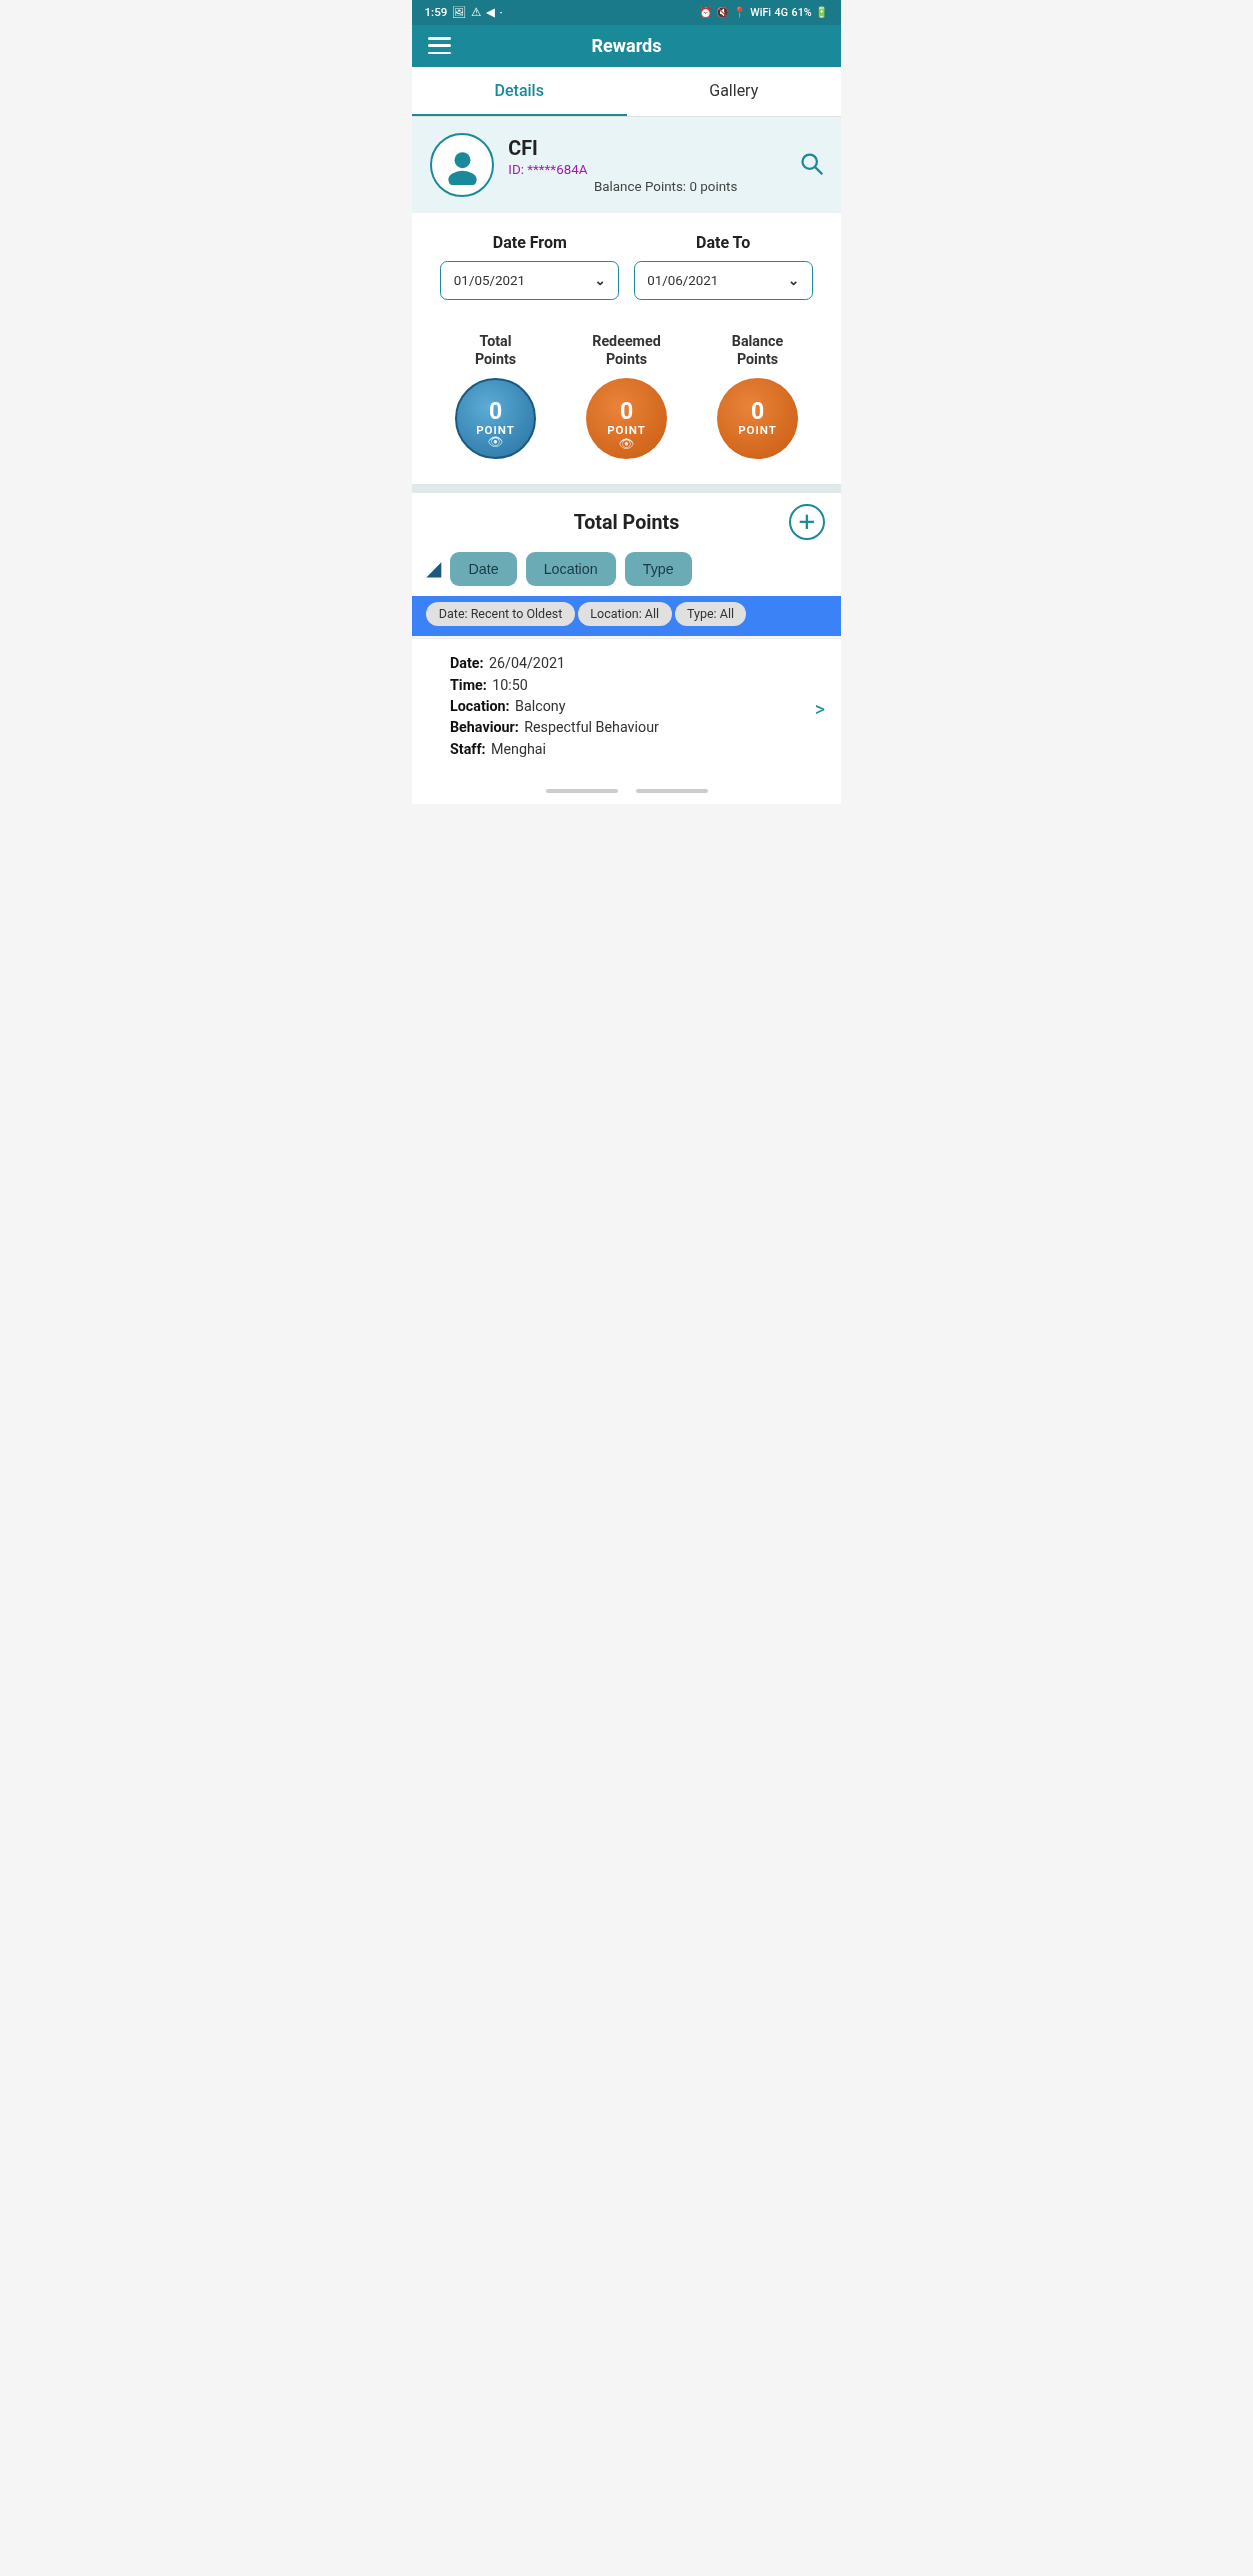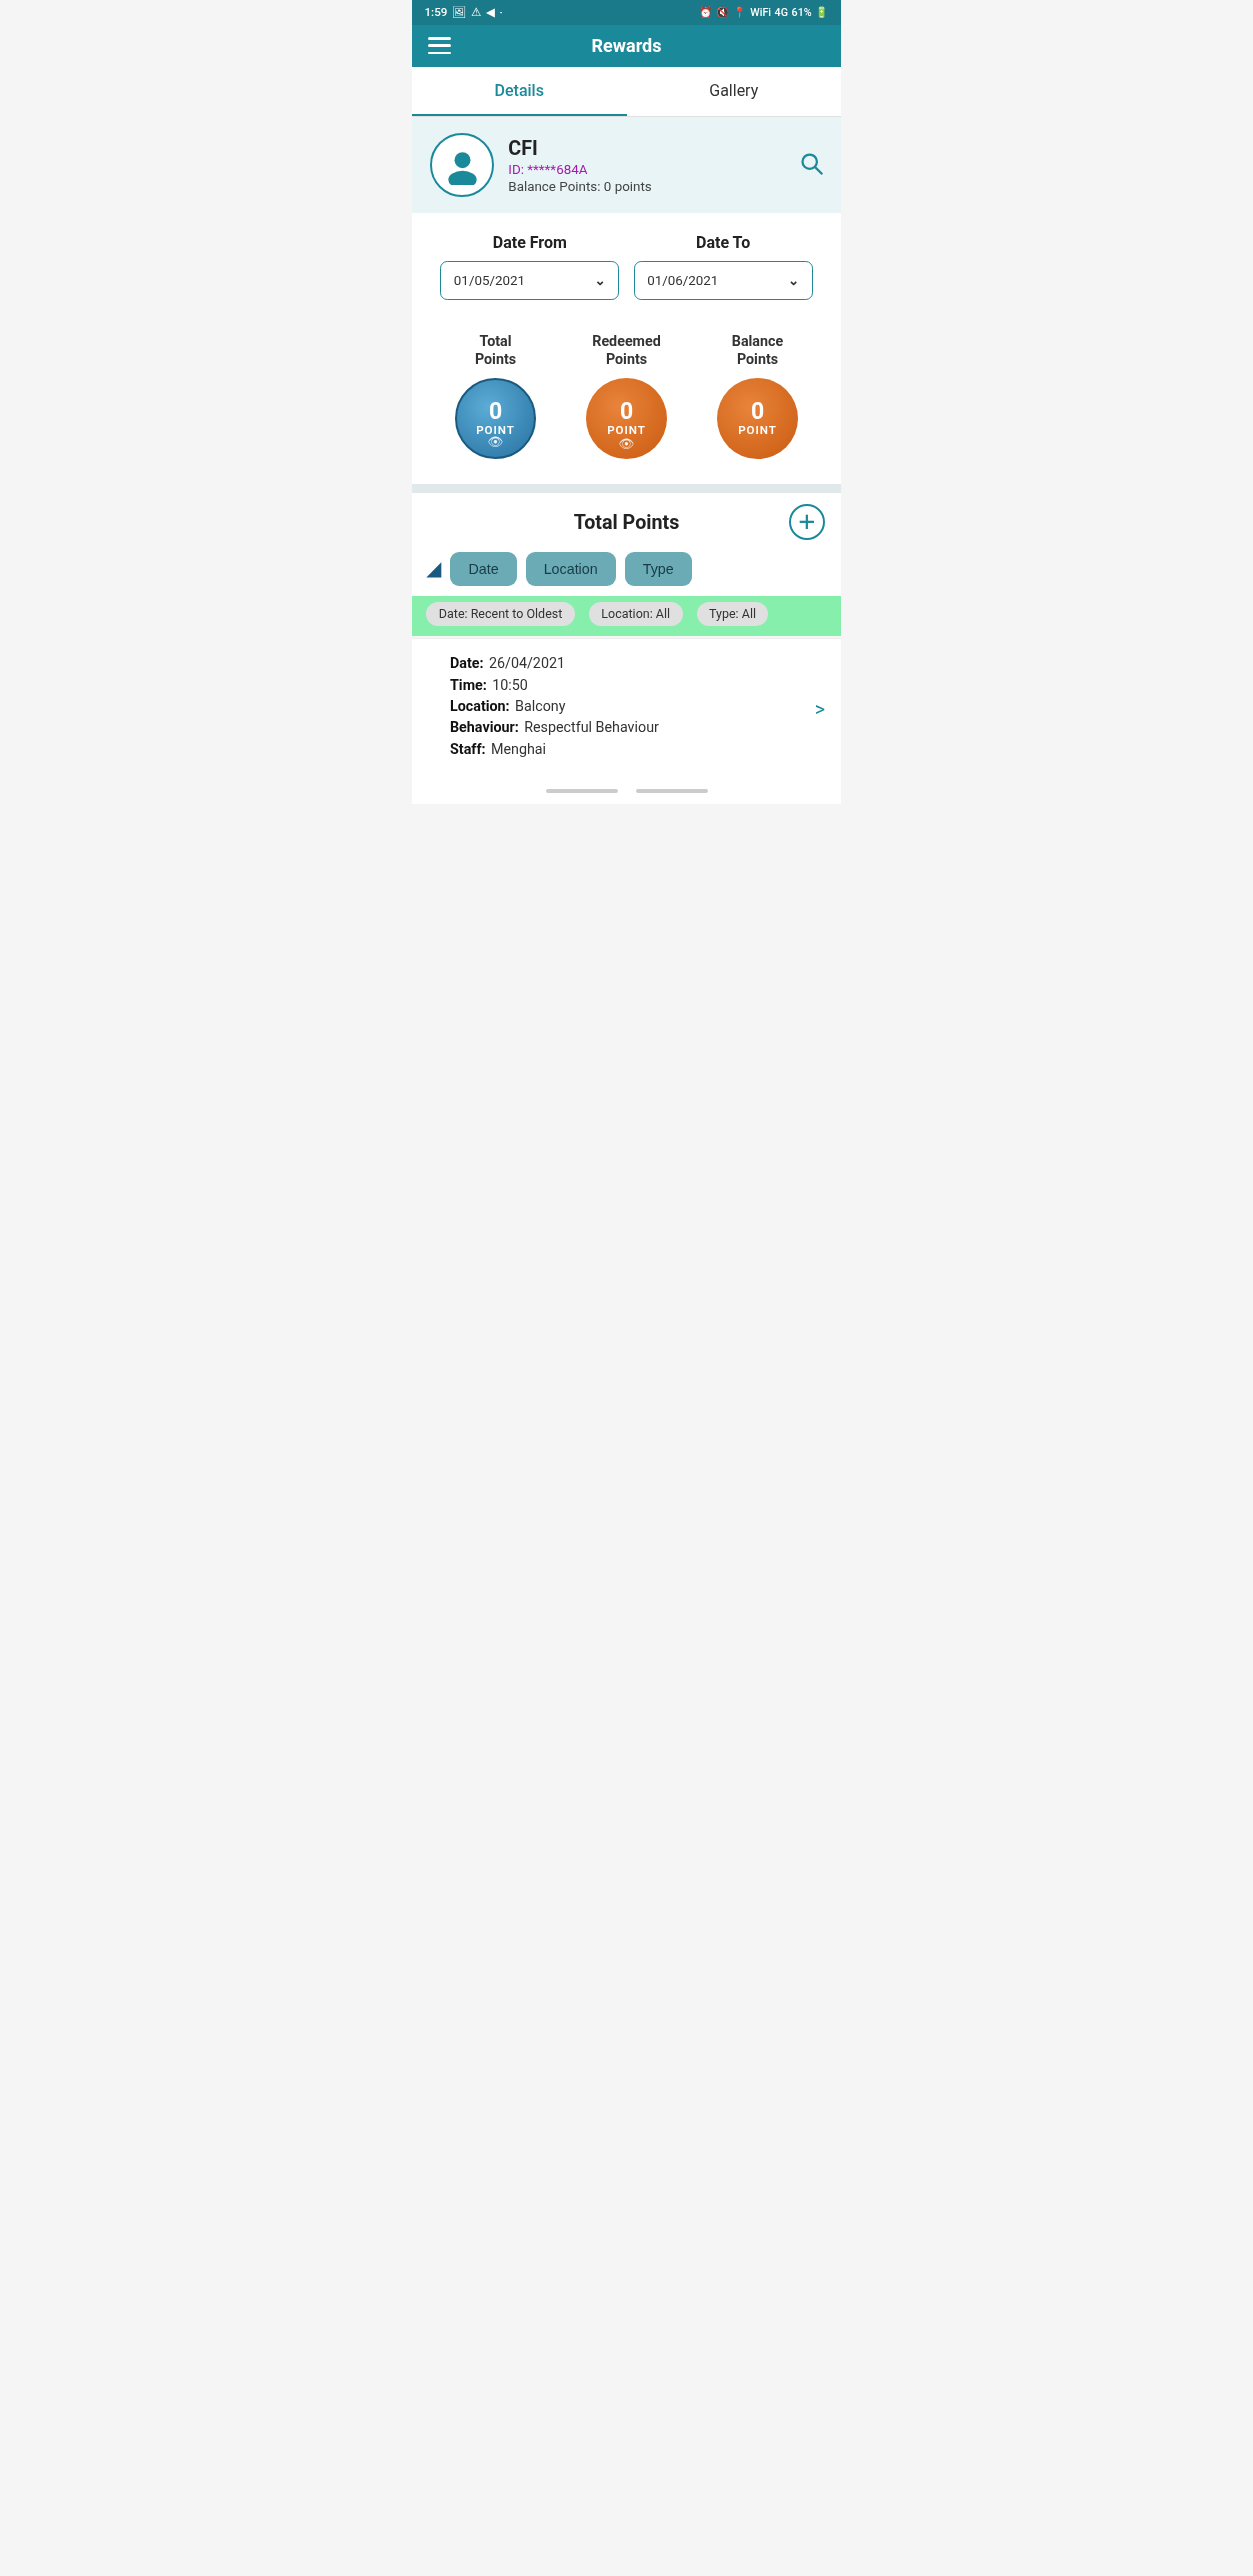--- a/index.html
+++ b/index.html
@@ -112,20 +112,21 @@
     }
     .profile-id {
       font-size: 13.4px;
       color: #a21caf;
       margin-top: 2px;
     }
     .profile-balance {
       font-size: 13.4px;
       color: #444;
       margin-top: 1.8px;
+      text-align: center;
     }
     .search-icon {
       position: absolute;
       right: 16px;
       top: 50%;
       transform: translateY(-50%);
       cursor: pointer;
     }
     .search-icon svg {
       width: 27px;
@@ -292,25 +293,25 @@
       border: none;
       border-radius: 9px;
       padding: 9px 18px;
       font-size: 14.3px;
       font-weight: 500;
       cursor: pointer;
     }
 
     
     .active-filters {
-      background: #86efac;
+      background: #3b82f6;
       padding: 5.4px 14.3px 10.7px;
       display: flex;
       flex-wrap: wrap;
-      gap: 14px;
+      gap: 3px;
     }
     .filter-tag {
       background: #e0e0e0;
       border-radius: 12.5px;
       padding: 4.5px 12.5px;
       font-size: 12.5px;
       color: #333;
     }
 
     

